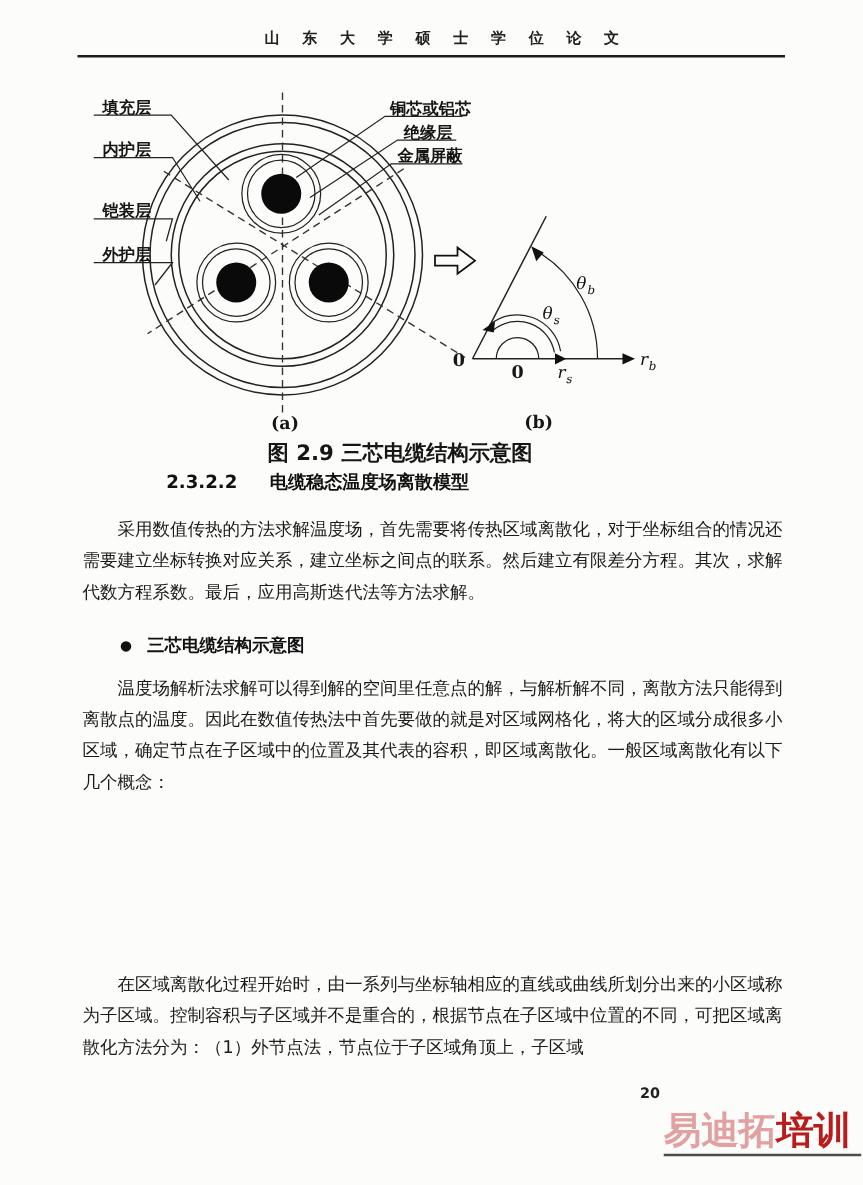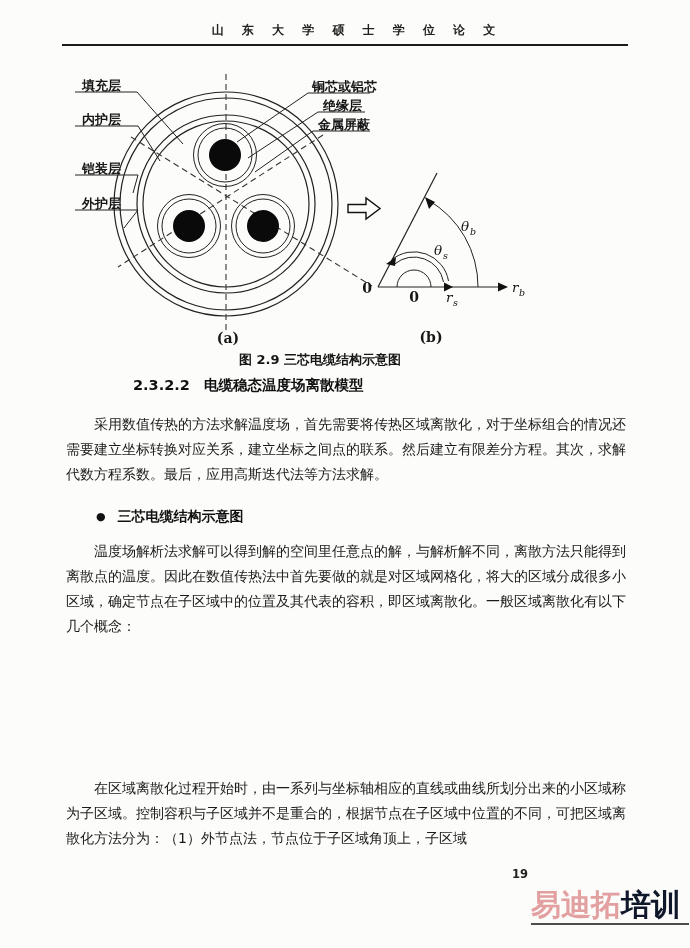--- a/index.html
+++ b/index.html
@@ -13,27 +13,27 @@
     text-align:center; font-size:12px; font-weight:700;
     letter-spacing:7px; color:#222;
   }
   .header-rule{
     position:absolute; top:44px; left:62px; width:566px; height:2px;
     background:#1c1c1c;
   }
   .figure-svg{ position:absolute; left:52px; top:58px; }
   .fig-caption{
     position:absolute; top:351px; left:160px; width:320px;
-    text-align:center; font-size:13px; font-weight:600; color:#161616;
+    text-align:center; font-size:17px; font-weight:600; color:#161616;
   }
   .section-heading{
     position:absolute; top:376px; left:133px;
     font-size:14.5px; font-weight:700; color:#111;
   }
-  .section-heading .sec-title{ margin-left:14px;text-align:center; }
+  .section-heading .sec-title{ margin-left:26px;text-align:center; }
   .para{
     position:absolute; left:66px; width:560px;
     font-size:14px; line-height:25px; font-weight:500;
     text-align:justify; text-indent:28px; color:#1b1b1b;
   }
   .p1{ top:412px; }
   .p2{ top:539px; }
   .p3{ top:776px; }
   .bullet-heading{
     position:absolute; left:96px; top:508px;
@@ -49,21 +49,21 @@
   .page-number{
     position:absolute; left:512px; top:867px;
     font-size:11.5px; font-weight:700; color:#222;
   }
   .logo{ position:absolute; left:531px; top:888px; width:158px; }
   .logo-row1{
     font-size:30px; font-weight:900; line-height:34px;
     letter-spacing:0px; white-space:nowrap;
   }
   .logo-red{ color:#e2a0a0;text-align:center; }
-  .logo-blue{ color:#0f172a;text-align:right; }
+  .logo-blue{ color:#b91c1c;text-align:right; }
   .logo-divider{ height:0; border-bottom:2px solid #4d4d4d; margin-top:1px; }
   .logo-tagline{
     font-family:"DejaVu Serif", serif;
     font-size:16.5px; color:#7d7d7d; letter-spacing:1px;
     margin-top:2px; white-space:nowrap;
   }
   
   .ln{ stroke:#222; stroke-width:1.2; fill:none; }
   .lnthin{ stroke:#222; stroke-width:1; fill:none; }
   .dash{ stroke:#333; stroke-width:1.1; fill:none; stroke-dasharray:6 4; }
@@ -177,21 +177,21 @@
 
   <div class="bullet-heading">
     <span class="dot">●</span><span>三芯电缆结构示意图</span>
   </div>
 
   <div class="para p2">温度场解析法求解可以得到解的空间里任意点的解，与解析解不同，离散方法只能得到离散点的温度。因此在数值传热法中首先要做的就是对区域网格化，将大的区域分成很多小区域，确定节点在子区域中的位置及其代表的容积，即区域离散化。一般区域离散化有以下几个概念：</div>
 
 
   <div class="para p3">在区域离散化过程开始时，由一系列与坐标轴相应的直线或曲线所划分出来的小区域称为子区域。控制容积与子区域并不是重合的，根据节点在子区域中位置的不同，可把区域离散化方法分为：（1）外节点法，节点位于子区域角顶上，子区域</div>
 
-  <div class="page-number">19</div>
+  <div class="page-number">20</div>
 
   <div class="logo">
     <div class="logo-row1">
       <span class="logo-red">易迪拓</span><span class="logo-blue">培训</span>
     </div>
     <div class="logo-divider"></div>
   </div>
 
 </div>
 

